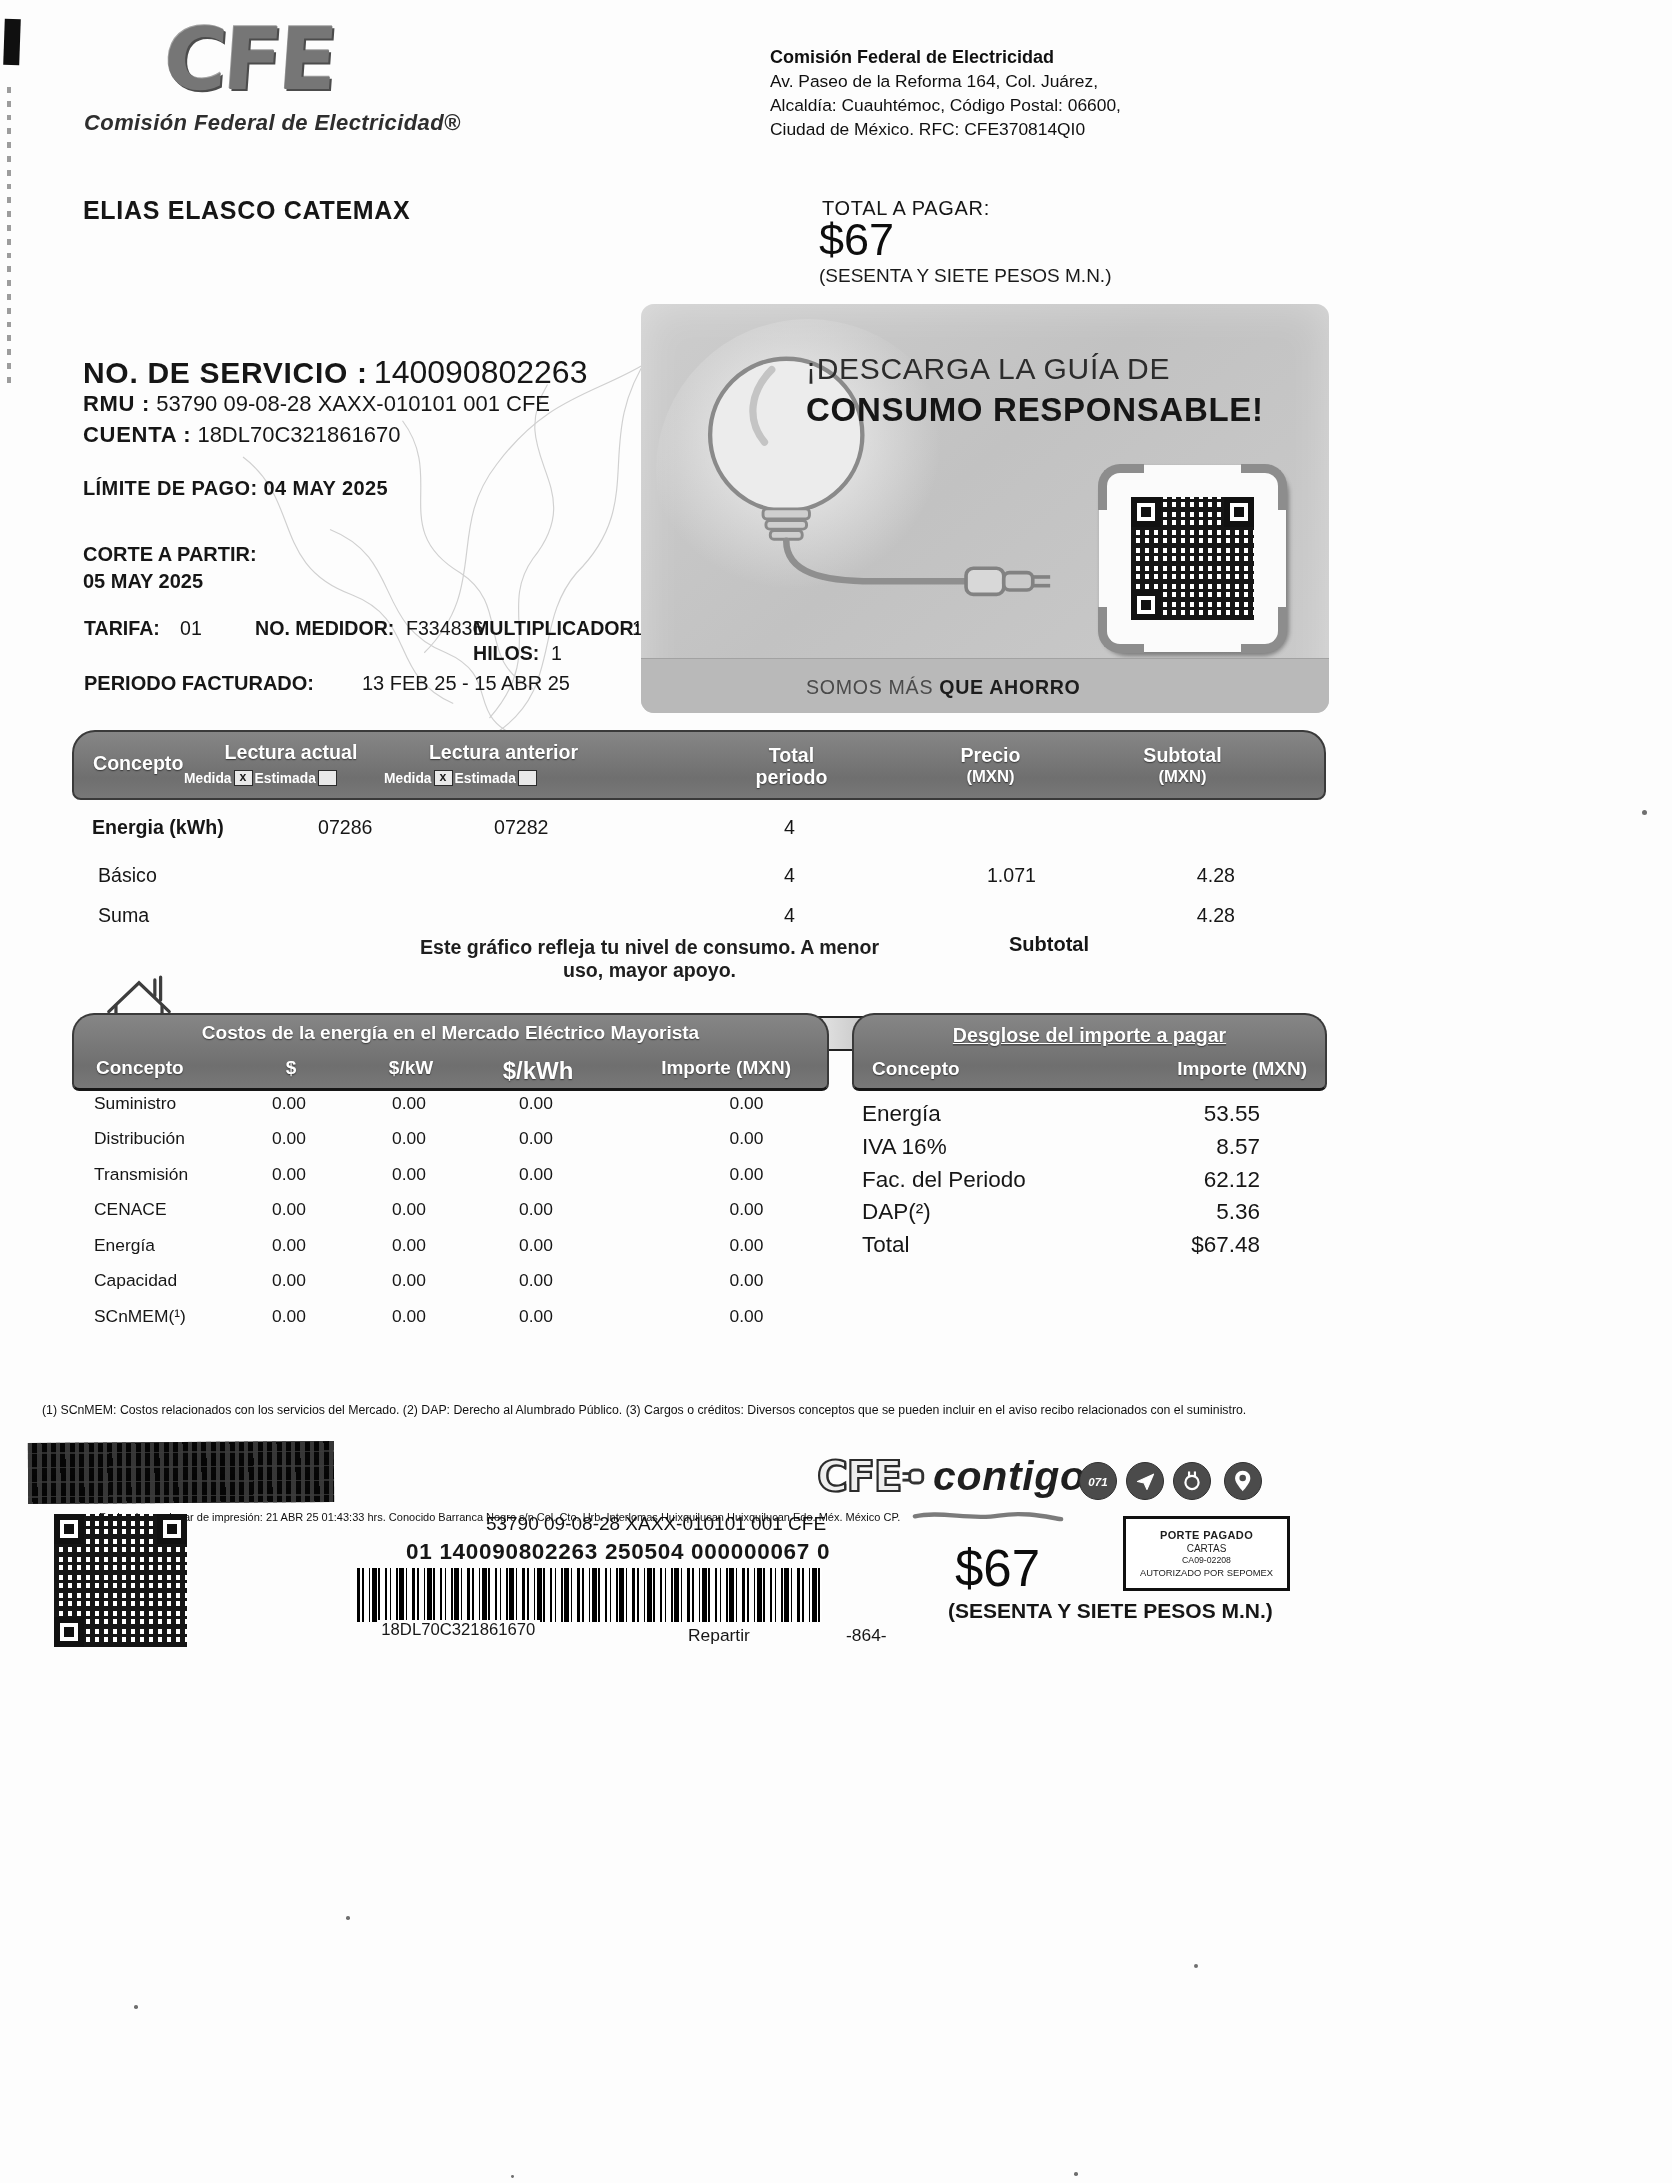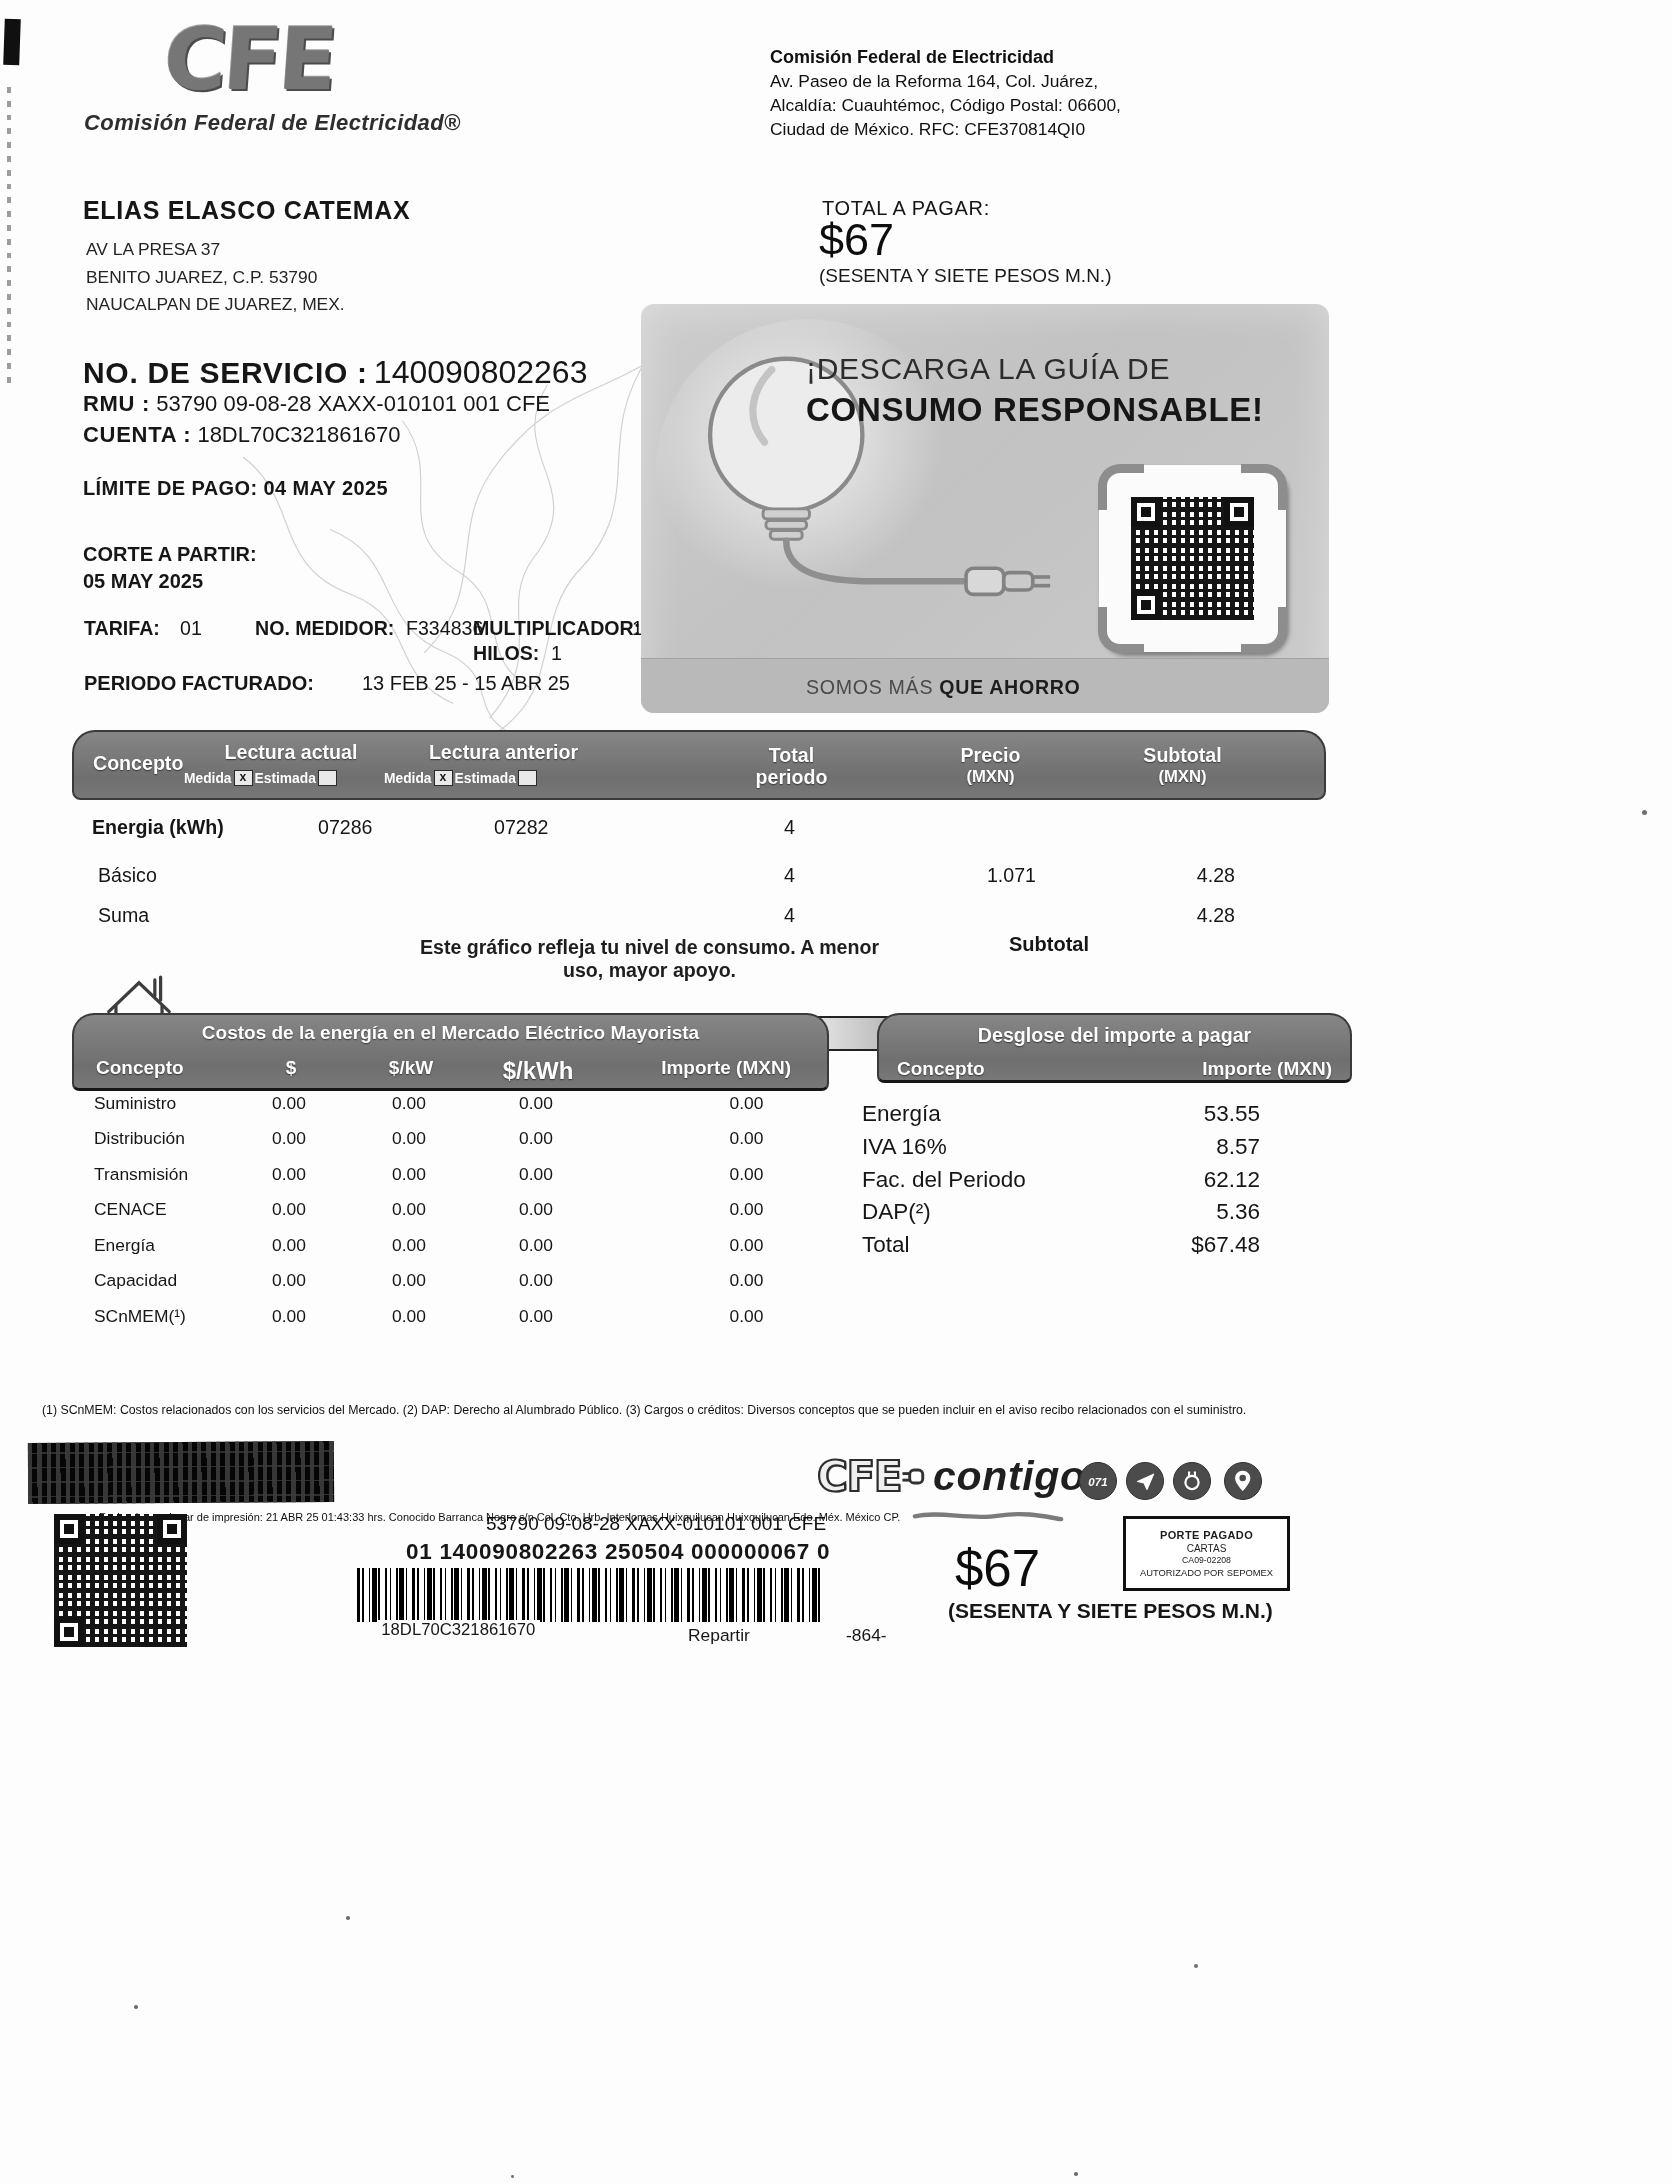--- a/index.html
+++ b/index.html
@@ -93,21 +93,21 @@
   .graph-subtotal { left:1009px; top:933px; font-size:20px; font-weight:bold; }
   .mini-bar { left:170px; top:1019px; width:74px; height:29px; border-radius:16px;
     background:linear-gradient(90deg,#828282,#a5a5a5 55%,#c6c6c6); border:1.4px solid #4f4f4f; }
   .down-arrow { left:245px; top:1009px; font-size:32px; font-weight:bold; color:#1c1c1c; font-family:"DejaVu Sans",sans-serif; }
   .big-bar { left:278px; top:1016px; width:1006px; height:35px; border-radius:19px;
     background:linear-gradient(90deg,#4c4c4c 0%,#666 16%,#8d8d8d 36%,#ededed 52%,#9c9c9c 66%,#6d6d6d 84%,#484848 100%);
     border:2.2px solid #222; }
 
   
   .mem-head { left:72px; top:1013px; width:757px; height:78px; border-radius:22px 22px 7.2px 7.2px; border-bottom:3.6px solid #161616; }
-  .des-head { left:877px; top:1013px; width:475px; height:70px; border-radius:22px 22px 7.2px 7.2px; border-bottom:3.6px solid #161616; }
+  .des-head { left:852px; top:1013px; width:475px; height:78px; border-radius:22px 22px 7.2px 7.2px; border-bottom:3.6px solid #161616;text-decoration:underline; }
   .mem-row { left:72px; width:757px; font-size:17.4px; }
   .mem-row > div, .des-row > div { position:absolute; top:0; }
   .des-row { left:851px; width:475px; font-size:22.5px; }
   .footnote { left:42px; top:1403px; font-size:12.3px; color:#111; }
 
   
   .redacted { left:27.5px; top:1442px; width:306px; height:61px; transform:rotate(-.4deg);
     background:
       repeating-linear-gradient(90deg, rgba(60,60,60,.9) 0 4.3px, transparent 4.3px 9.4px),
       repeating-linear-gradient(0deg,#060606 0 6.5px,#2e2e2e 6.5px 8px,#050505 8px 14.5px); }
@@ -174,25 +174,20 @@
   <div class="abs cfe-tagline">Comisión Federal de Electricidad®</div>
 
   <div class="abs issuer">
     <div class="t">Comisión Federal de Electricidad</div>
     <div>Av. Paseo de la Reforma 164, Col. Juárez,</div>
     <div>Alcaldía: Cuauhtémoc, Código Postal: 06600,</div>
     <div>Ciudad de México. RFC: CFE370814QI0</div>
   </div>
 
   <div class="abs cust-name">ELIAS ELASCO CATEMAX</div>
-  <div class="abs cust-addr">
-    <div>AV LA PRESA  37</div>
-    <div>BENITO JUAREZ, C.P. 53790</div>
-    <div>NAUCALPAN DE JUAREZ, MEX.</div>
-  </div>
 
   <div class="abs total-label">TOTAL A PAGAR:</div>
   <div class="abs total-amount">$67</div>
   <div class="abs total-words">(SESENTA Y SIETE PESOS  M.N.)</div>
 
   <div class="abs svc-line no-servicio nw">
     <span class="lab">NO. DE SERVICIO :</span>
     <span class="val">140090802263</span>
   </div>
   <div class="abs svc-line rmu nw">

